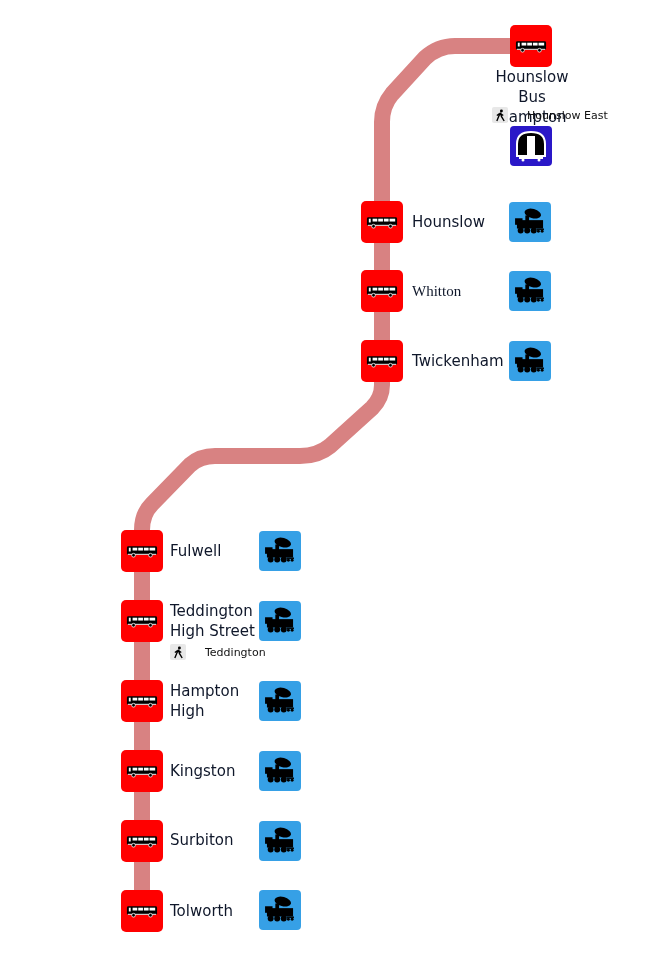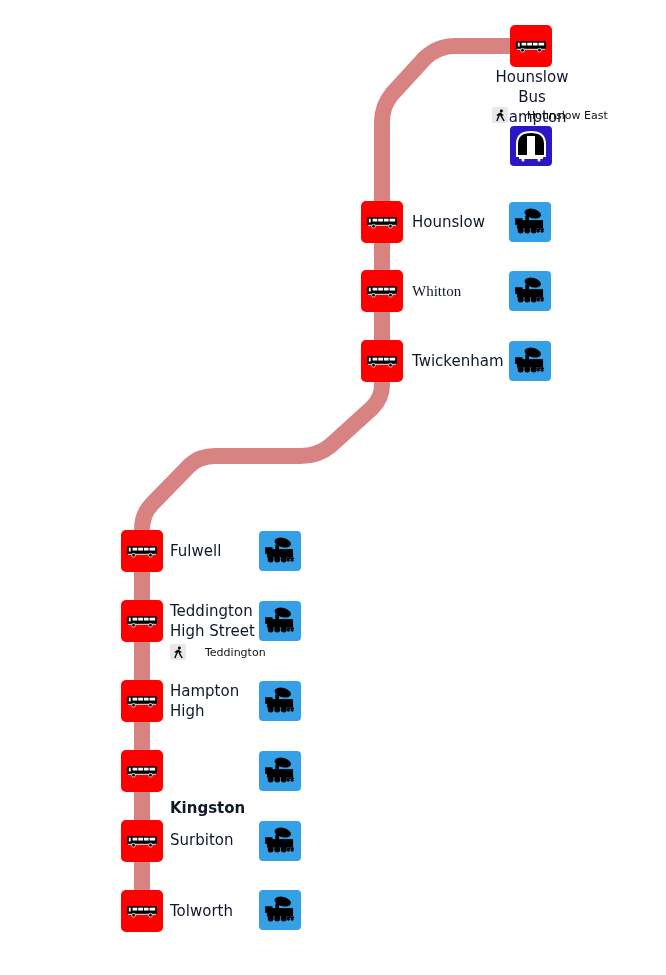--- a/index.html
+++ b/index.html
@@ -170,21 +170,21 @@
     <svg width="32" height="28">
       <use href="#rail-sym"></use>
     </svg>
   </div>
 
 <div class="bus" style="left: 121px; top: 750px; background: rgb(255, 0, 0);">
     <svg width="32" height="14">
       <use href="#bus-sym"></use>
     </svg>
   </div>
-<div class="label" style="left:170px;top:798px;font-weight:bold;">Kingston</div>
+<div class="label" style="left:170px;top:761px;">Kingston</div>
 <div class="rail" style="left: 259px; top: 751px; background: rgb(54, 160, 230);">
     <svg width="32" height="28">
       <use href="#rail-sym"></use>
     </svg>
   </div>
 
 <div class="bus" style="left: 121px; top: 820px; background: rgb(255, 0, 0);">
     <svg width="32" height="14">
       <use href="#bus-sym"></use>
     </svg>

